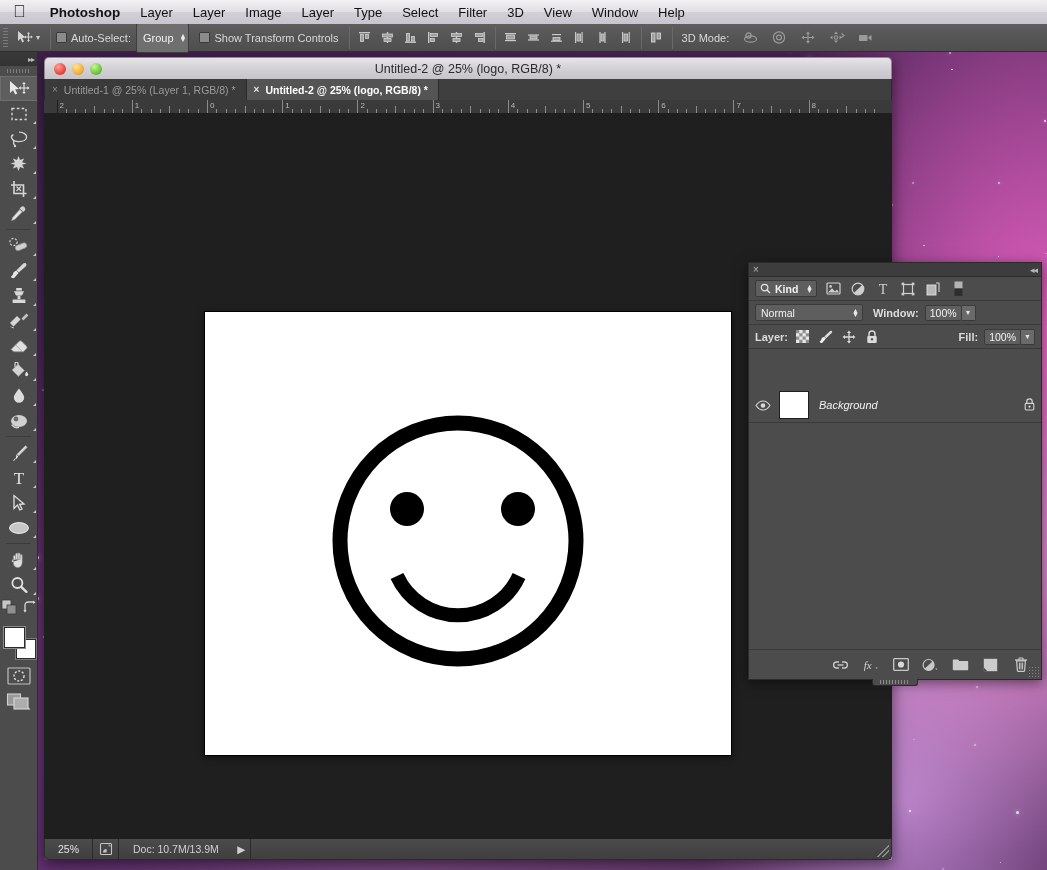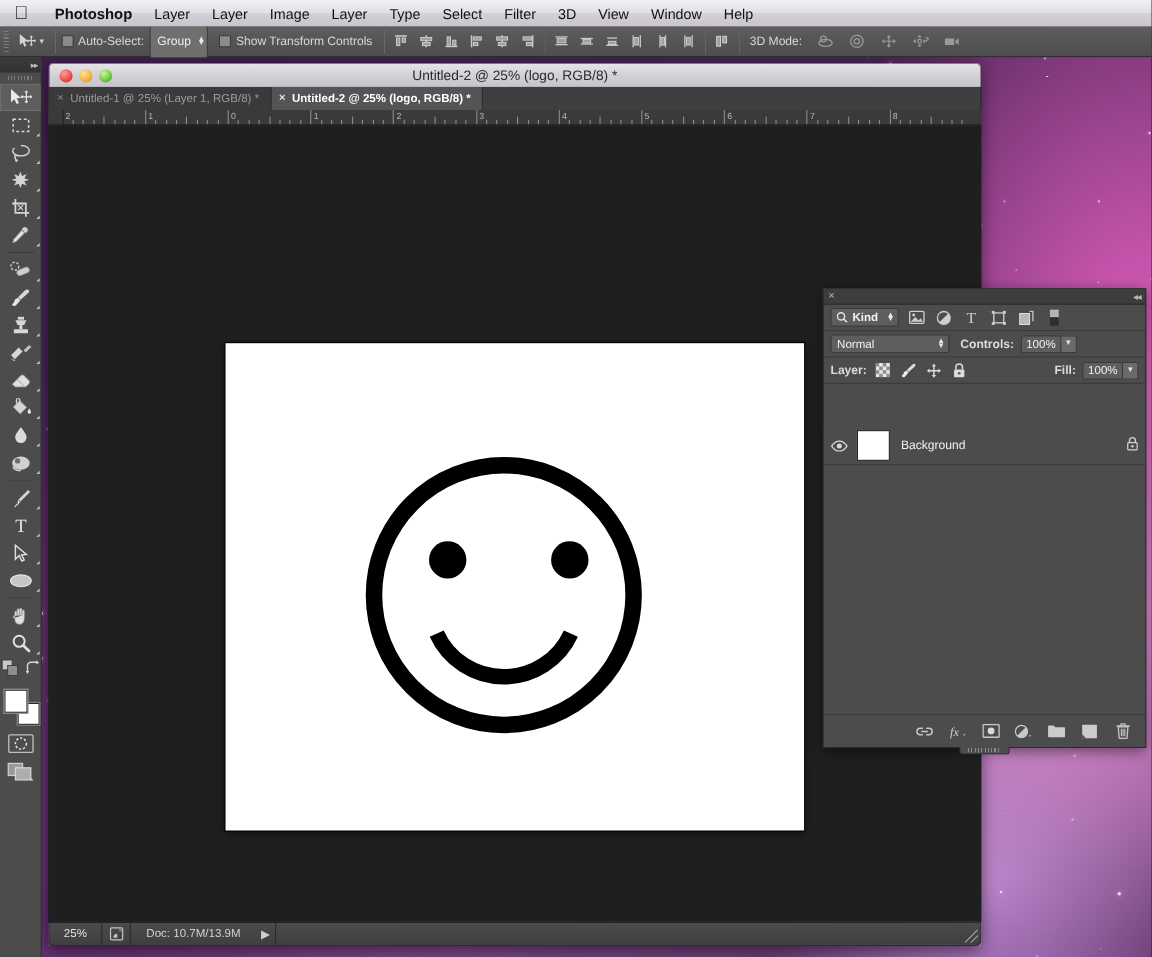--- a/index.html
+++ b/index.html
@@ -330,21 +330,21 @@
     background-image:
       linear-gradient(45deg, #c4c4c4 25%, transparent 25%, transparent 75%, #c4c4c4 75%),
       linear-gradient(45deg, #c4c4c4 25%, transparent 25%, transparent 75%, #c4c4c4 75%);
     background-size: 8px 8px;
     background-position: 0 0, 4px 4px;
     background-color: #ffffff;
     box-shadow: 0 0 0 2px #ffffff;
   }
   .thumb.white { background: #ffffff; }
   .layer-name { flex: 1; padding-left: 8px; font-size: 11px; color: #f2f2f2; }
-  .layer-name.bg { }
+  .layer-name.bg { font-style: italic; }
   #panel-footer {
     position: absolute; left: 0; right: 0; bottom: 0; height: 30px;
     background: #4c4c4c; border-top: 1px solid #3a3a3a;
     display: flex; align-items: center; justify-content: flex-end;
     gap: 13px; padding-right: 12px;
   }
   .foot-btn { width: 17px; height: 17px; display: flex; align-items: center; justify-content: center; }
   #panel-resize {
     position: absolute; right: 2px; bottom: 2px; width: 11px; height: 11px;
     background-image:
@@ -1256,21 +1256,21 @@
   </div>
 
   <div id="blend-row">
     <div id="blend-select">
       <span>Normal</span>
       <span style="display:flex;flex-direction:column;line-height:4px;font-size:7px;color:#e8e8e8;">
           <span>▲</span>
           <span>▼</span>
         </span>
     </div>
-    <span style="font-weight:bold;margin-left:4px;">Controls:</span>
+    <span style="font-weight:bold;margin-left:4px;">Window:</span>
     <span style="display:flex;align-items:center;">
       <span class="numfield">100%</span>
       <span class="numstep">
           <span style="font-size:7px;color:#e4e4e4;">▼</span>
         </span>
     </span>
   </div>
 
   <div id="lock-row">
     <span style="font-weight:bold;">Layer:</span>

